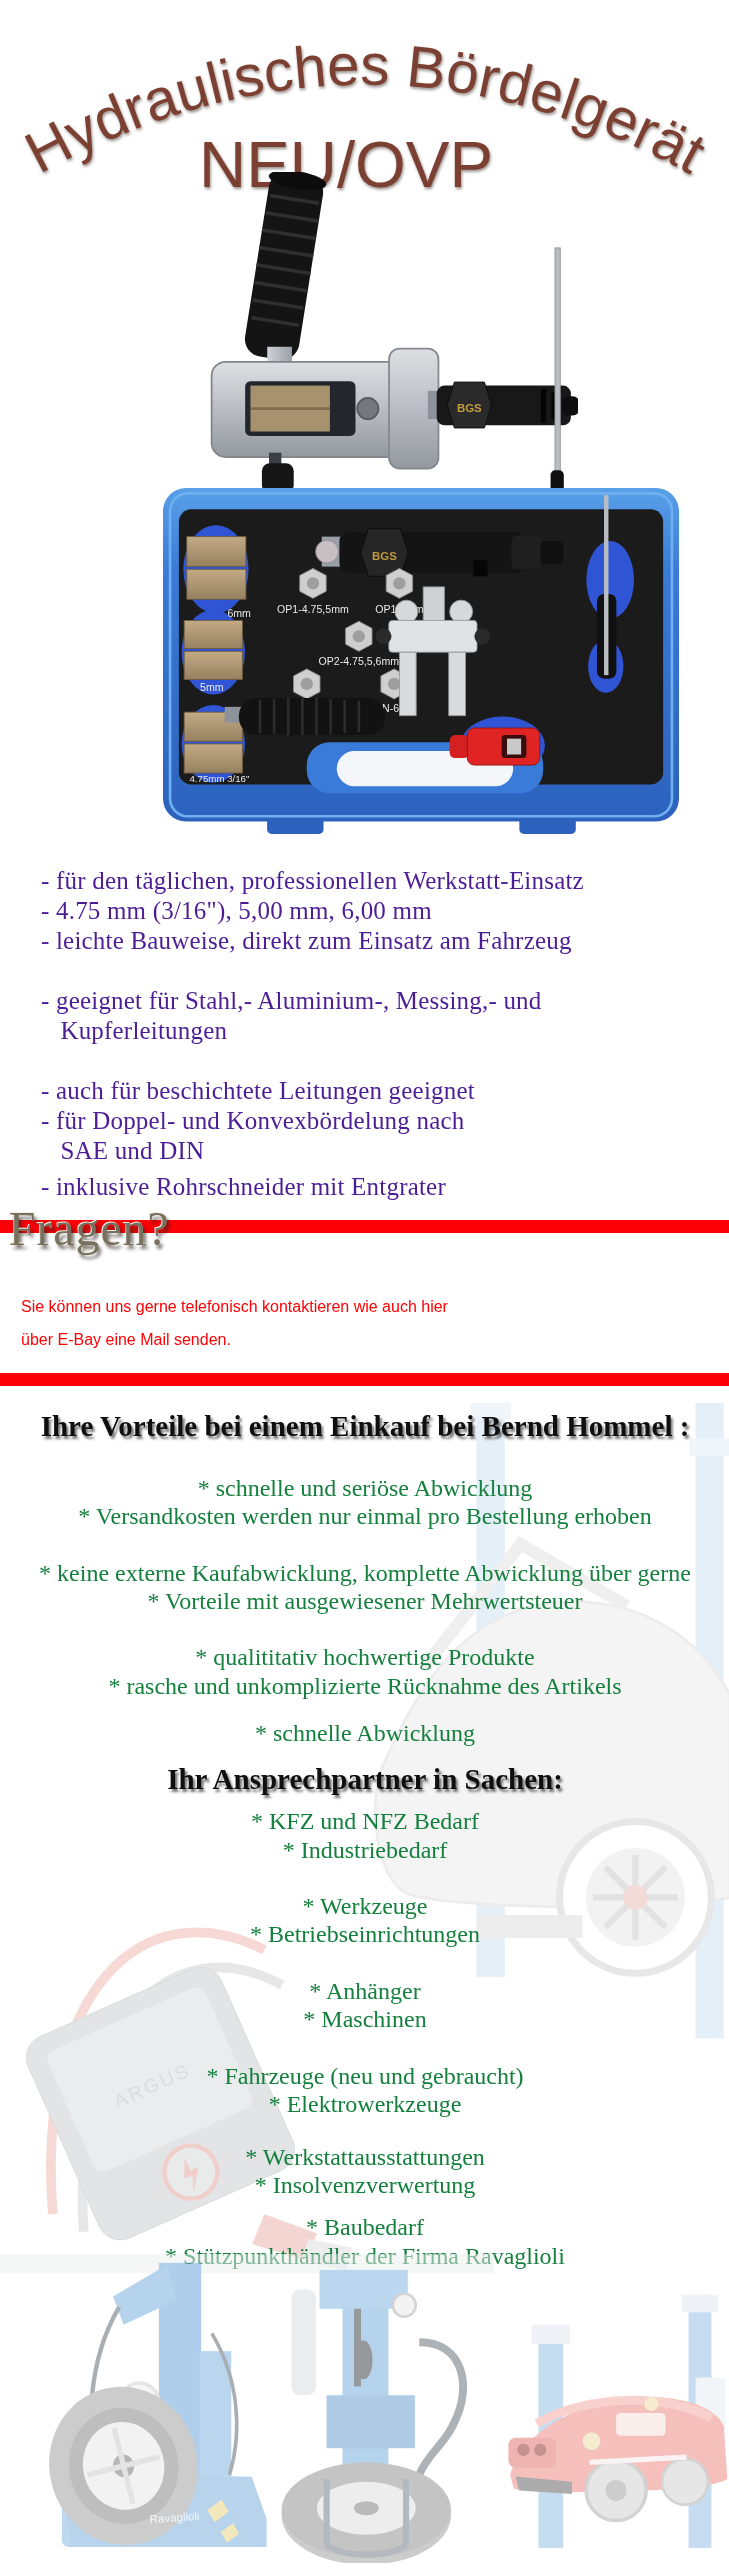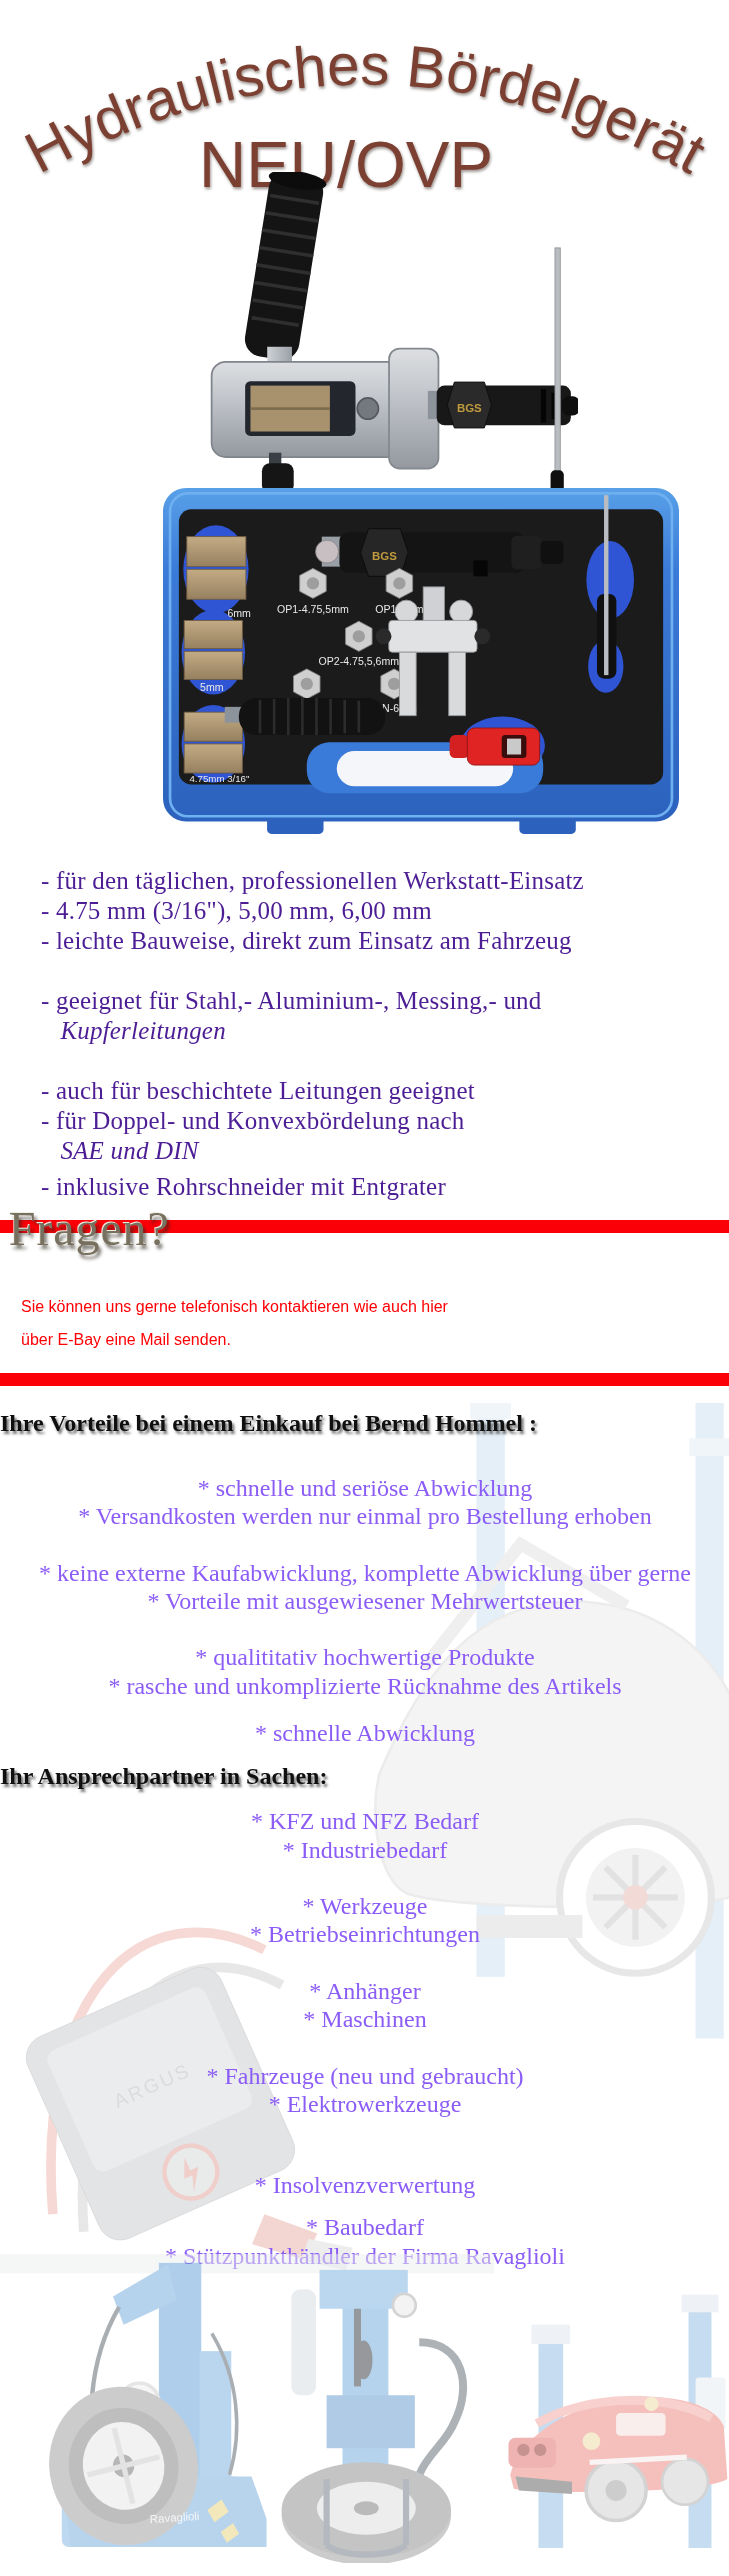--- a/index.html
+++ b/index.html
@@ -2,23 +2,23 @@
 <html style="font-size:14px"><head>
 <meta charset="utf-8">
 <style>
   html,body{margin:0;padding:0;background:#ffffff;}
   #page{position:relative;width:730px;height:2576px;background:#ffffff;overflow:hidden;
         font-family:"Liberation Serif","DejaVu Serif",serif;}
   .abs{position:absolute;}
   .serif{font-family:"Liberation Serif","DejaVu Serif",serif;}
   .sans{font-family:"Liberation Sans","DejaVu Sans",sans-serif;}
   .bullet-line{left:41px;width:653px;font-size:25px;color:#4c1d95;letter-spacing:0.2px;white-space:nowrap;}
-  .bullet-indent{padding-left:19.4px;font-style:italic;}
-  .star-line{left:0;width:730px;text-align:center;font-size:24px;color:#8b5cf6;white-space:nowrap;}
-  .section-heading{left:0;width:730px;font-size:24px;font-weight:bold;color:#0f0f0f;
+  .bullet-indent{padding-left:19.4px;}
+  .star-line{left:0;width:730px;text-align:center;font-size:24px;color:#15803d;white-space:nowrap;}
+  .section-heading{left:0;width:730px;text-align:center;font-size:29px;font-weight:bold;color:#0f0f0f;
                    text-shadow:2.2px 2.6px 2.6px rgba(0,0,0,.55);white-space:nowrap;}
   .redbar{left:0;width:730px;height:13.2px;}
   .fragen{left:8.8px;font-size:48px;color:#77705f;letter-spacing:0.9px;
           text-shadow:-0.9px -0.9px 0 #efece4, 2.6px 3.5px 3.5px rgba(45,38,28,.65);}
   .redtext{left:21px;width:688px;font-size:16px;line-height:34px;font-weight:500;white-space:nowrap;}
   svg text{font-family:"Liberation Sans","DejaVu Sans",sans-serif;}
   .titleSvg{filter:drop-shadow(1.8px 2.6px 1.8px rgba(70,55,45,.55));}
 </style>
 </head>
 <body>
@@ -278,20 +278,21 @@
 
   <div class="abs section-heading" style="top:1763px">Ihr Ansprechpartner in Sachen:</div>
   <div class="abs star-line" style="top:1808px">* KFZ und NFZ Bedarf</div>
   <div class="abs star-line" style="top:1837px">* Industriebedarf</div>
   <div class="abs star-line" style="top:1893px">* Werkzeuge</div>
   <div class="abs star-line" style="top:1921px">* Betriebseinrichtungen</div>
   <div class="abs star-line" style="top:1978px">* Anhänger</div>
   <div class="abs star-line" style="top:2006px">* Maschinen</div>
   <div class="abs star-line" style="top:2063px">* Fahrzeuge (neu und gebraucht)</div>
   <div class="abs star-line" style="top:2091px">* Elektrowerkzeuge</div>
+  <div class="abs star-line" style="top:2144px">* Werkstattausstattungen</div>
   <div class="abs star-line" style="top:2172px">* Insolvenzverwertung</div>
   <div class="abs star-line" style="top:2214px">* Baubedarf</div>
   <div class="abs star-line" style="top:2243px">* Stützpunkthändler der Firma Ravaglioli</div>
 
   <svg class="abs" style="left:0;top:2254px;opacity:.5;" width="730" height="309" viewBox="0 0 827 350">
     <rect x="0" y="0" width="560" height="22" fill="#eceeef"></rect>
 
     <g transform="translate(40,0)">
       <rect x="140" y="10" width="48" height="250" fill="#5f9fd8"></rect>
       <path d="M150 12 L88 48 L100 80 L160 52 Z" fill="#6ea9dc"></path>

